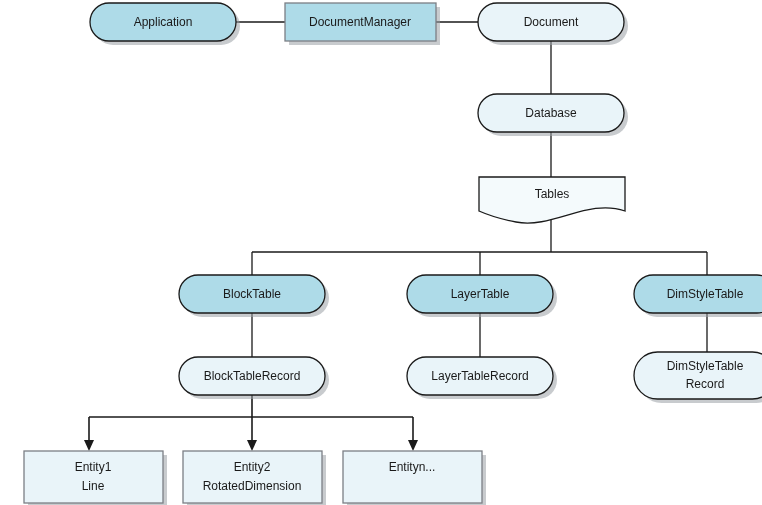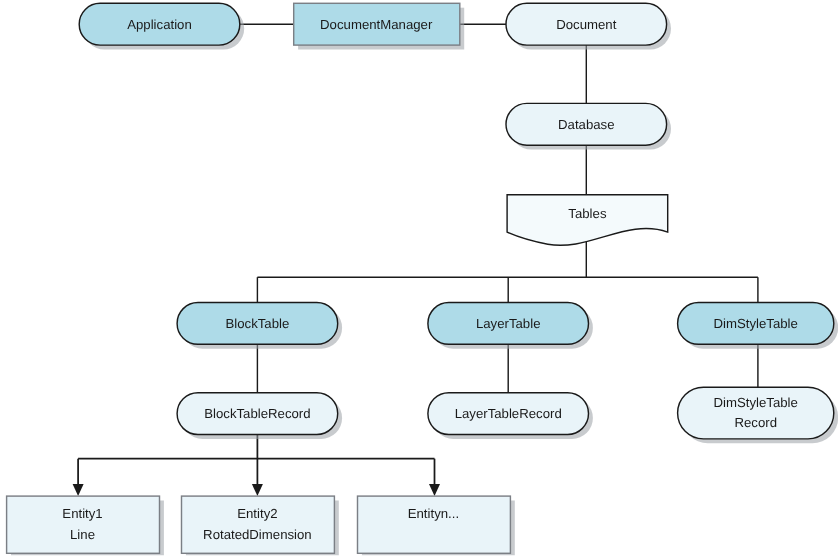--- a/index.html
+++ b/index.html
@@ -10,21 +10,21 @@
   }
   body {
     width: 762px;
     height: 505px;
     position: relative;
     overflow: hidden;
     font-family: "Liberation Sans", sans-serif;
   }
   #diagram-canvas {
     position: absolute;
-    left: 0; top: 0;
+    left: 18px; top: 0;
     width: 660px;
     height: 505px;
     text-decoration: underline;
   }
   svg.diagram {
     position: absolute;
     left: 0; top: 0;
     width: 762px;
     height: 505px;
     display: block;

